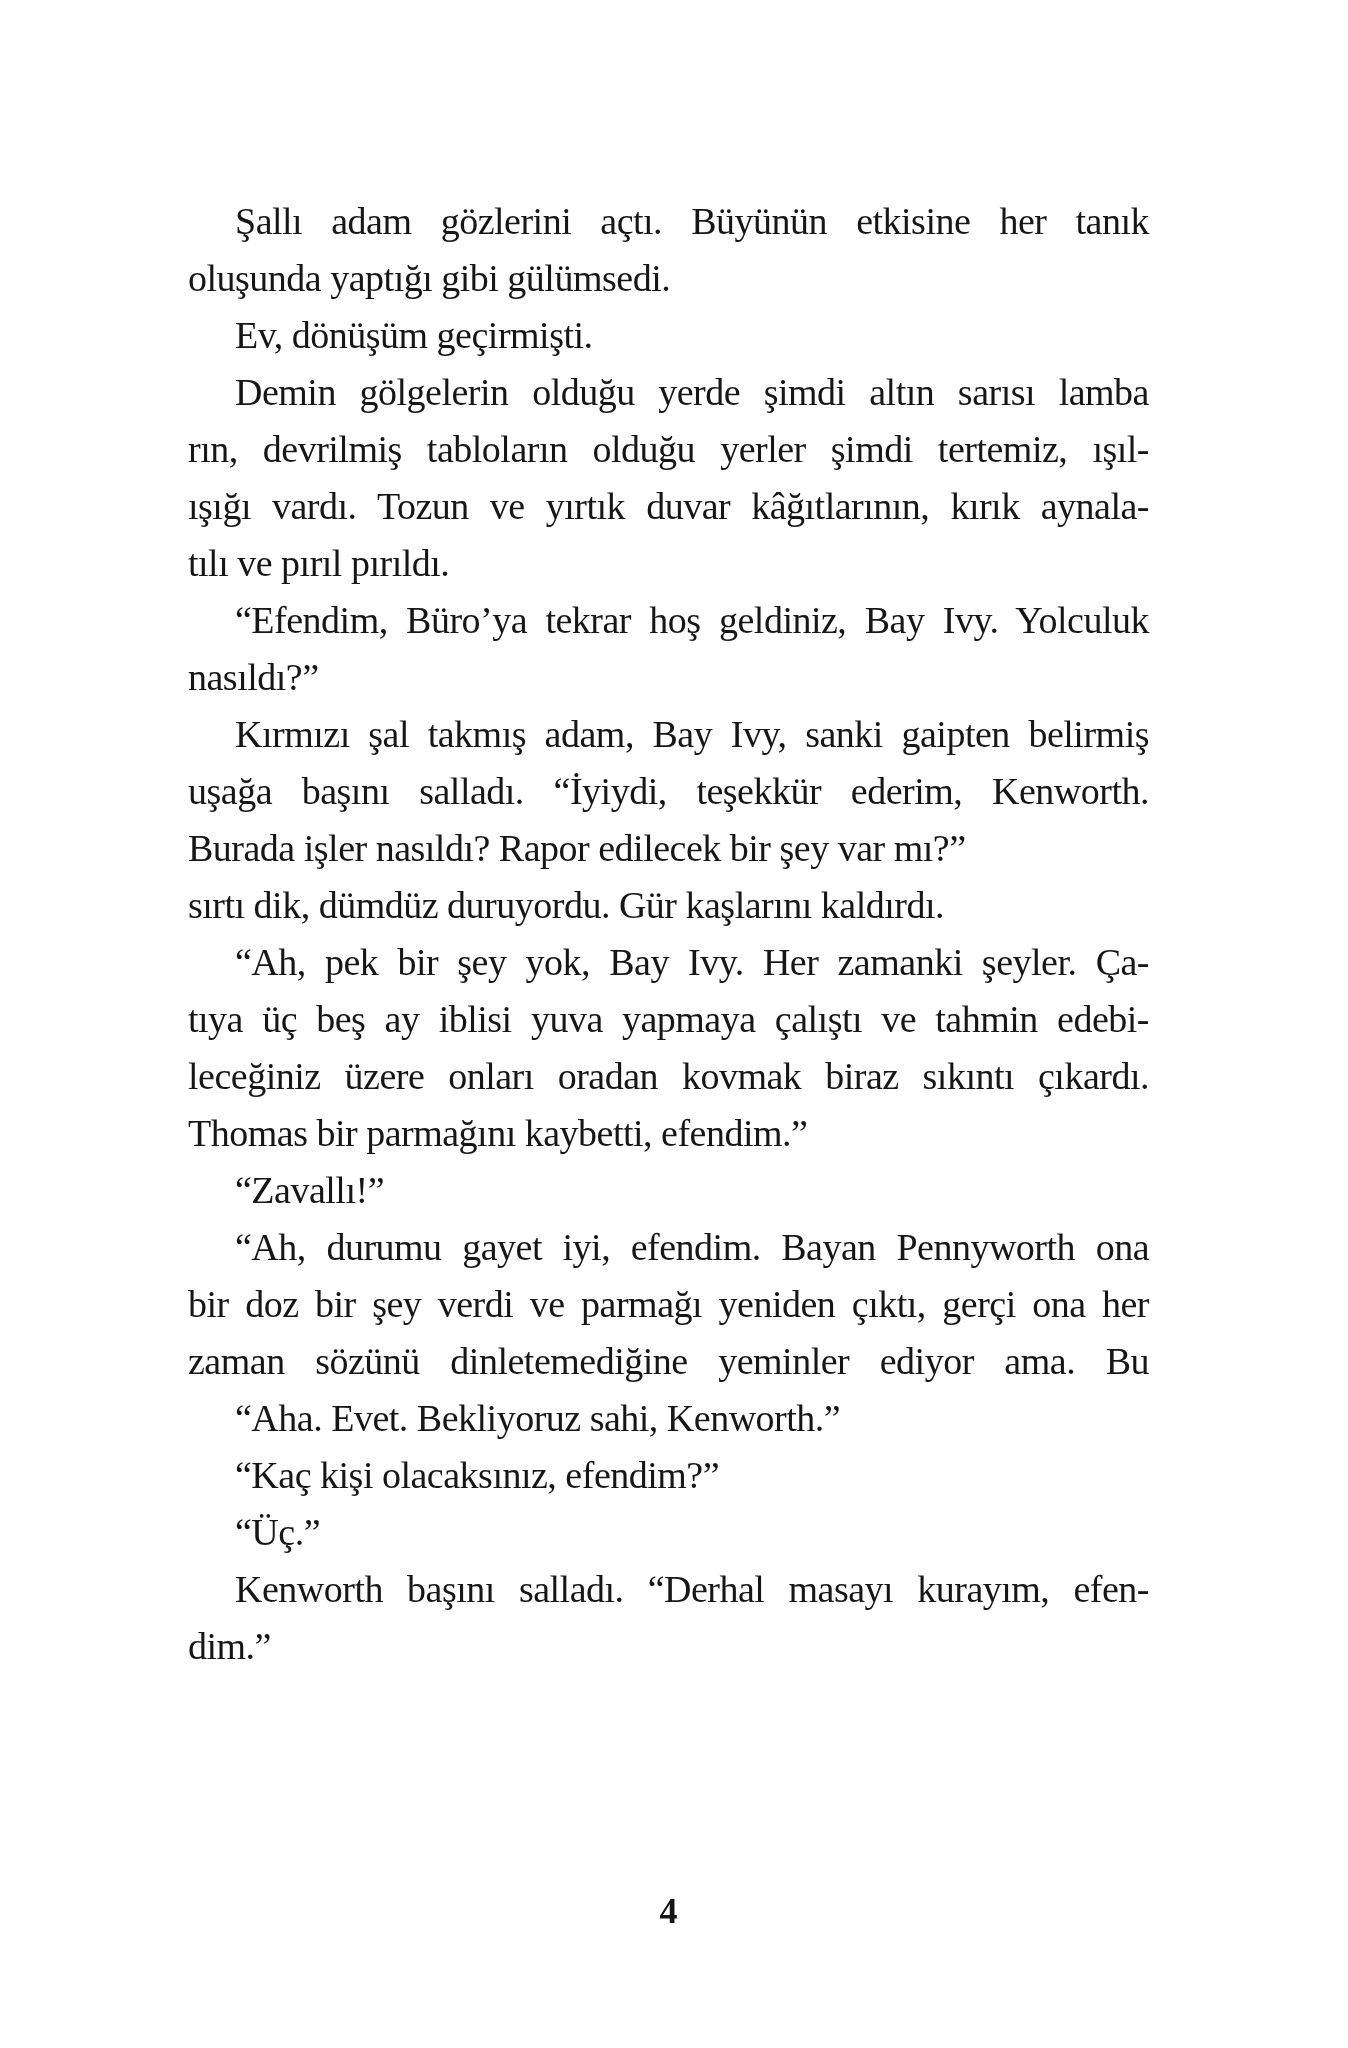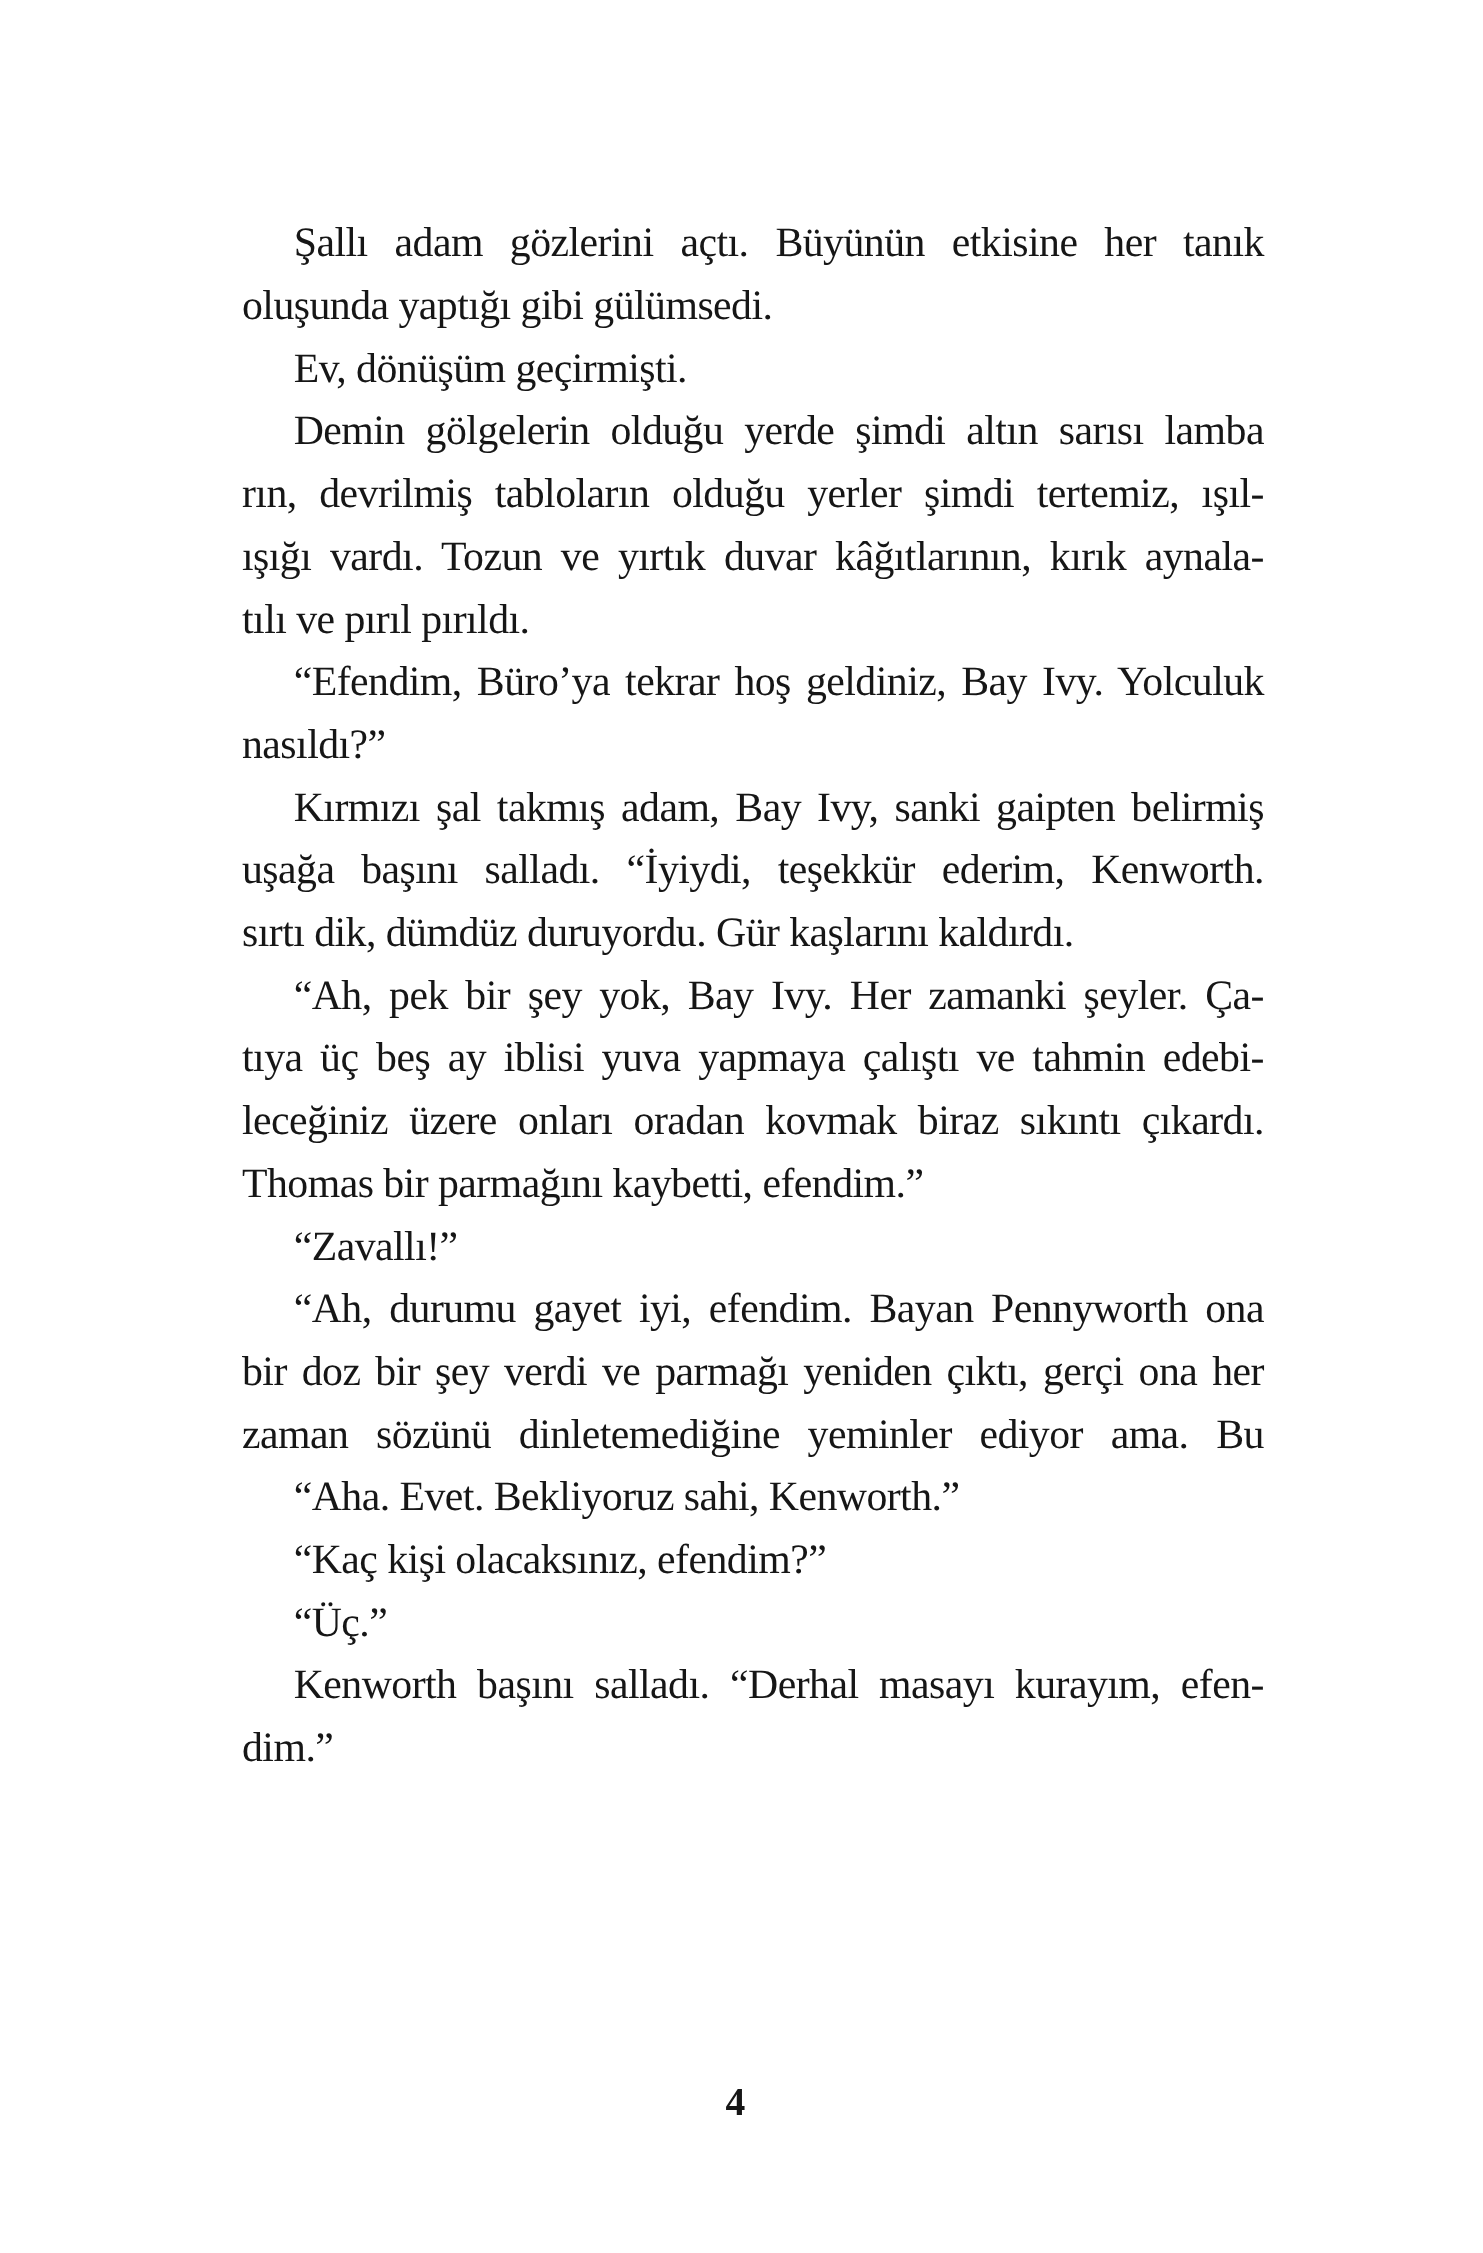--- a/index.html
+++ b/index.html
@@ -26,21 +26,20 @@
     top: 193px;
     width: 961px;
     font-size: 38px;
     line-height: 57px;
     letter-spacing: -0.5px;
   }
   .line {
     text-align: justify;
     text-align-last: justify;
     white-space: nowrap;
-    margin-left: 32px;
   }
   .line.last {
     text-align: right;
     text-align-last: left;
   }
   .line.first {
     text-indent: 47px;
   }
   .page-number {
     position: absolute;
@@ -62,20 +61,21 @@
       <div class="line last">oluşunda yaptığı gibi gülümsedi.</div>
       <div class="line first last">Ev, dönüşüm geçirmişti.</div>
       <div class="line first">Demin gölgelerin olduğu yerde şimdi altın sarısı lamba</div>
       <div class="line">rın, devrilmiş tabloların olduğu yerler şimdi tertemiz, ışıl-</div>
       <div class="line">ışığı vardı. Tozun ve yırtık duvar kâğıtlarının, kırık aynala-</div>
       <div class="line last">tılı ve pırıl pırıldı.</div>
       <div class="line first">“Efendim, Büro’ya tekrar hoş geldiniz, Bay Ivy. Yolculuk</div>
       <div class="line last">nasıldı?”</div>
       <div class="line first">Kırmızı şal takmış adam, Bay Ivy, sanki gaipten belirmiş</div>
       <div class="line">uşağa başını salladı. “İyiydi, teşekkür ederim, Kenworth.</div>
+      <div class="line last">Burada işler nasıldı? Rapor edilecek bir şey var mı?”</div>
       <div class="line last">sırtı dik, dümdüz duruyordu. Gür kaşlarını kaldırdı.</div>
       <div class="line first">“Ah, pek bir şey yok, Bay Ivy. Her zamanki şeyler. Ça-</div>
       <div class="line">tıya üç beş ay iblisi yuva yapmaya çalıştı ve tahmin edebi-</div>
       <div class="line">leceğiniz üzere onları oradan kovmak biraz sıkıntı çıkardı.</div>
       <div class="line last">Thomas bir parmağını kaybetti, efendim.”</div>
       <div class="line first last">“Zavallı!”</div>
       <div class="line first">“Ah, durumu gayet iyi, efendim. Bayan Pennyworth ona</div>
       <div class="line">bir doz bir şey verdi ve parmağı yeniden çıktı, gerçi ona her</div>
       <div class="line">zaman sözünü dinletemediğine yeminler ediyor ama. Bu</div>
       <div class="line first last">“Aha. Evet. Bekliyoruz sahi, Kenworth.”</div>

